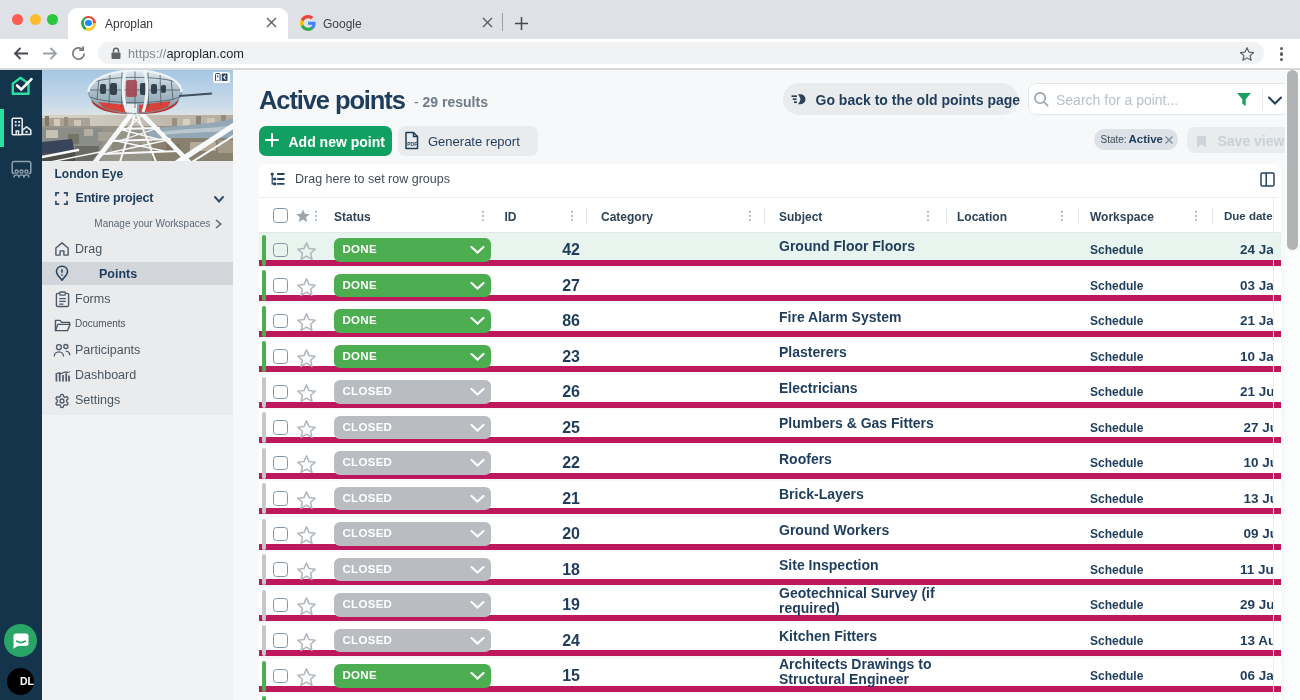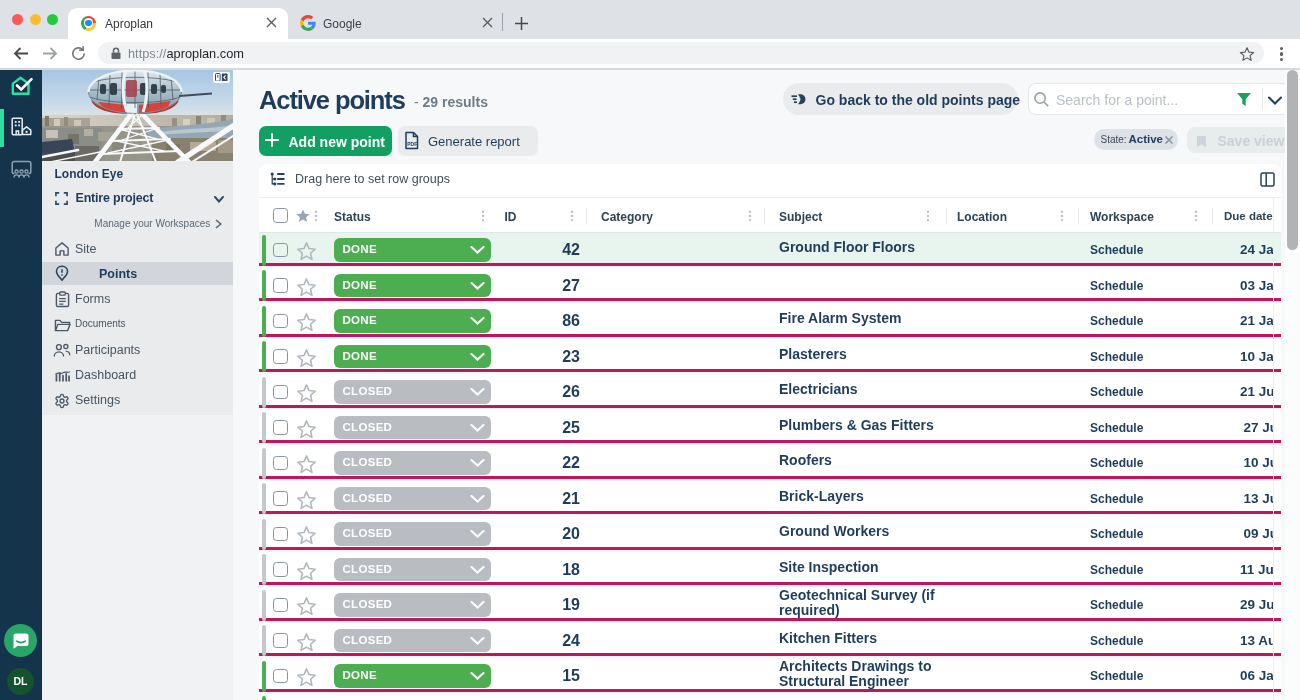--- a/index.html
+++ b/index.html
@@ -98,21 +98,21 @@
     <circle cx="15.4" cy="11.6" r="1.6"></circle>
       <path d="M12.8 17.5 a2.6 2.6 0 0 1 5.2 0"></path>
   </g>
 </svg>
 
 <div class="a" style="left:4px;top:624px;width:33px;height:33px;border-radius:50%;background:#28a567;"></div>
 <svg class="a" style="left:11.5px;top:631.5px;" width="18" height="18" viewBox="0 0 18 18">
     <path d="M1.5 4 a2.5 2.5 0 0 1 2.5-2.5 h10 a2.5 2.5 0 0 1 2.5 2.5 v7.5 a2.5 2.5 0 0 1 -2.5 2.5 h-8.5 l-4 2.8 z" fill="#fff"></path>
     <path d="M4.8 9.3 q4.2 2.6 8.4 0" stroke="#28a567" stroke-width="1.8" fill="none" stroke-linecap="round"></path>
   </svg>
-<div class="a" style="left:7px;top:668px;width:27px;height:27px;border-radius:50%;background:#14532d;color:#fff;font-size:10.5px;font-weight:bold;text-align:center;line-height:27px;">DL</div>
+<div class="a" style="left:7px;top:668px;width:27px;height:27px;border-radius:50%;background:#000000;color:#fff;font-size:10.5px;font-weight:bold;text-align:right;line-height:27px;">DL</div>
 
 <div class="a" style="left:42px;top:161px;width:191px;height:254px;background:#e9ebed;"></div>
 <div class="a" style="left:42px;top:415px;width:191px;height:285px;background:#f0f2f4;"></div>
 
 <div class="a" style="left:42px;top:69.5px;width:191px;height:91.5px;overflow:hidden;" id="photo">
 <svg width="191" height="92" viewBox="0 0 191 92">
   <defs>
     <linearGradient id="sky" x1="0" y1="0" x2="0" y2="1">
       <stop offset="0" stop-color="#a5c6e3"></stop>
           <stop offset="0.65" stop-color="#cbdcea"></stop>
@@ -237,21 +237,21 @@
 <div class="a nav" style="left:75.5px;top:191px;font-size:12.5px;font-weight:bold;letter-spacing:-0.2px;">Entire project</div>
 <svg class="a" style="left:214px;top:195.5px;" width="10" height="7" viewBox="0 0 10 7">
     <path d="M1 1 L5 5.5 L9 1" stroke="#2d4a66" stroke-width="1.9" fill="none" stroke-linecap="round"></path>
   </svg>
 <div class="a" style="left:42px;top:218px;width:168.3px;text-align:right;font-size:10px;color:#5b6875;">Manage your Workspaces</div>
 <svg class="a" style="left:215px;top:218.5px;" width="7" height="10" viewBox="0 0 7 10">
     <path d="M1 1 L5.7 5 L1 9" stroke="#5b6875" stroke-width="1.6" fill="none"></path>
   </svg>
 
 <div class="a" style="left:42px;top:262px;width:191px;height:22.6px;background:#d2d5d9;"></div>
-<div class="a" style="left:75px;top:242px;font-size:12.5px;color:#49555f;">Site</div>
+<div class="a" style="left:75px;top:242px;font-size:12.5px;color:#49555f;">Drag</div>
 <div class="a nav" style="left:75px;top:267.2px;font-size:12.5px;font-weight:bold;padding-left:24px;">Points</div>
 <div class="a" style="left:75px;top:292.4px;font-size:12.5px;color:#49555f;">Forms</div>
 <div class="a" style="left:75px;top:317.6px;font-size:10px;color:#49555f;">Documents</div>
 <div class="a" style="left:75px;top:342.8px;font-size:12.5px;color:#49555f;">Participants</div>
 <div class="a" style="left:75px;top:368px;font-size:12.5px;color:#49555f;">Dashboard</div>
 <div class="a" style="left:75px;top:393.2px;font-size:12.5px;color:#49555f;">Settings</div>
 
 <svg class="a" style="left:53.5px;top:241px;" width="16" height="16" viewBox="0 0 17 17">
     <path d="M2 7.5 L8.5 2 L15 7.5 V15 H10.5 V10.5 H6.5 V15 H2 Z" fill="none" stroke="#4c5866" stroke-width="1.5" stroke-linejoin="round"></path>
   </svg>
@@ -337,21 +337,21 @@
 <svg class="a" style="left:1163.5px;top:134.5px;" width="10" height="10" viewBox="0 0 10 10">
     <path d="M1.5 1.5 L8.5 8.5 M8.5 1.5 L1.5 8.5" stroke="#8a949e" stroke-width="1.6"></path>
   </svg>
 <div class="a" style="left:1187px;top:126.5px;width:106px;height:26px;border-radius:8px;background:#e9eced;"></div>
 <svg class="a" style="left:1196px;top:135px;" width="11" height="13" viewBox="0 0 11 13">
     <path d="M1 1 h9 v11.5 l-4.5 -3.6 l-4.5 3.6 z" fill="#ccd3d9"></path>
   </svg>
 <div class="a" style="left:1217.5px;top:133px;font-size:14px;font-weight:bold;color:#c9d1d7;">Save view</div>
 
 <style>
-.trow{position:absolute;left:259px;width:1022px;height:33px;background:#fff;border-bottom:3px solid #be185d;box-sizing:border-box;}
+.trow{position:absolute;left:259px;width:1022px;height:33px;background:#fff;border-bottom:6px solid #be185d;box-sizing:border-box;}
 .acc{position:absolute;left:3px;top:1.75px;height:31px;width:4px;border-radius:2px;}
 .cb{position:absolute;left:14px;top:10px;width:12.6px;height:12.6px;border:1.6px solid #8193a5;border-radius:3.5px;background:transparent;}
 .star{position:absolute;left:37px;top:8.3px;}
 .pill{position:absolute;left:75px;top:5.5px;width:157px;height:23.3px;border-radius:6px;color:#fff;font-size:11.5px;font-weight:bold;letter-spacing:0.3px;line-height:23.3px;padding-left:8.5px;box-sizing:border-box;}
 .done{background:#4cae51;}
 .closed{background:#b9bcc0;}
 .idc{position:absolute;left:270px;width:51px;text-align:right;top:8.5px;font-size:16px;font-weight:bold;color:#1e3c5c;}
 .subj{position:absolute;left:520px;width:170px;top:0;height:100%;display:flex;align-items:center;font-size:14px;font-weight:bold;color:#1e3c5c;line-height:15px;}
 .wks{position:absolute;left:831px;top:10.5px;font-size:12px;font-weight:bold;color:#1e3c5c;}
 .due{position:absolute;left:981px;top:9.5px;width:33px;overflow:hidden;font-size:13.5px;font-weight:bold;color:#1e3c5c;white-space:nowrap;}

